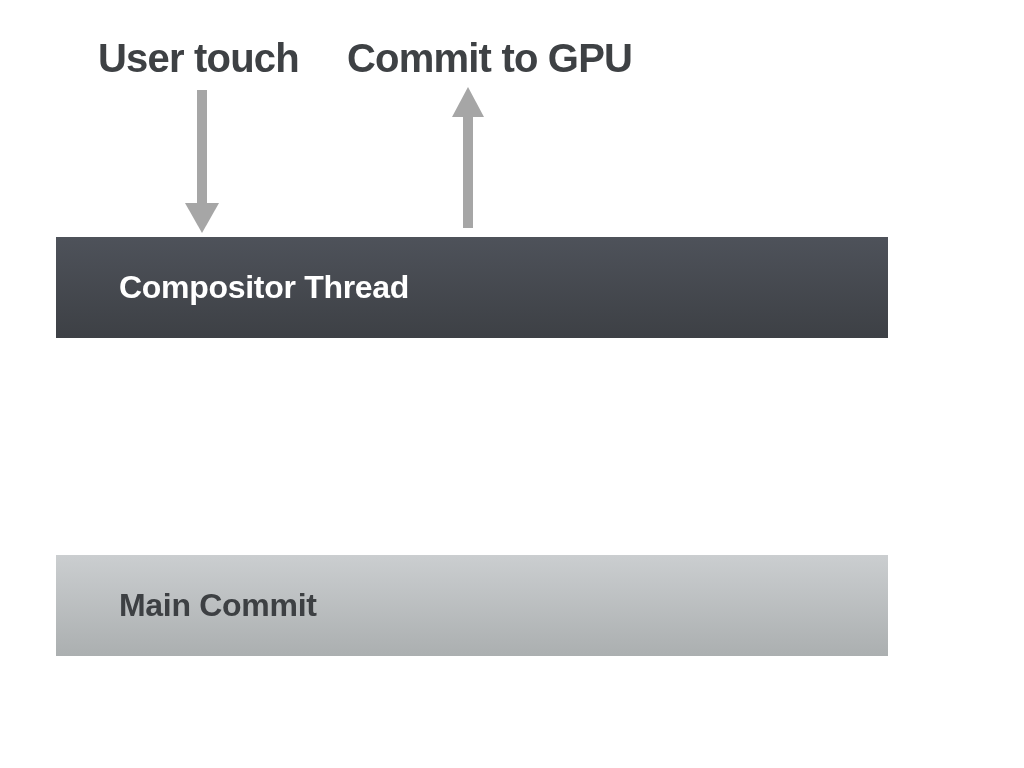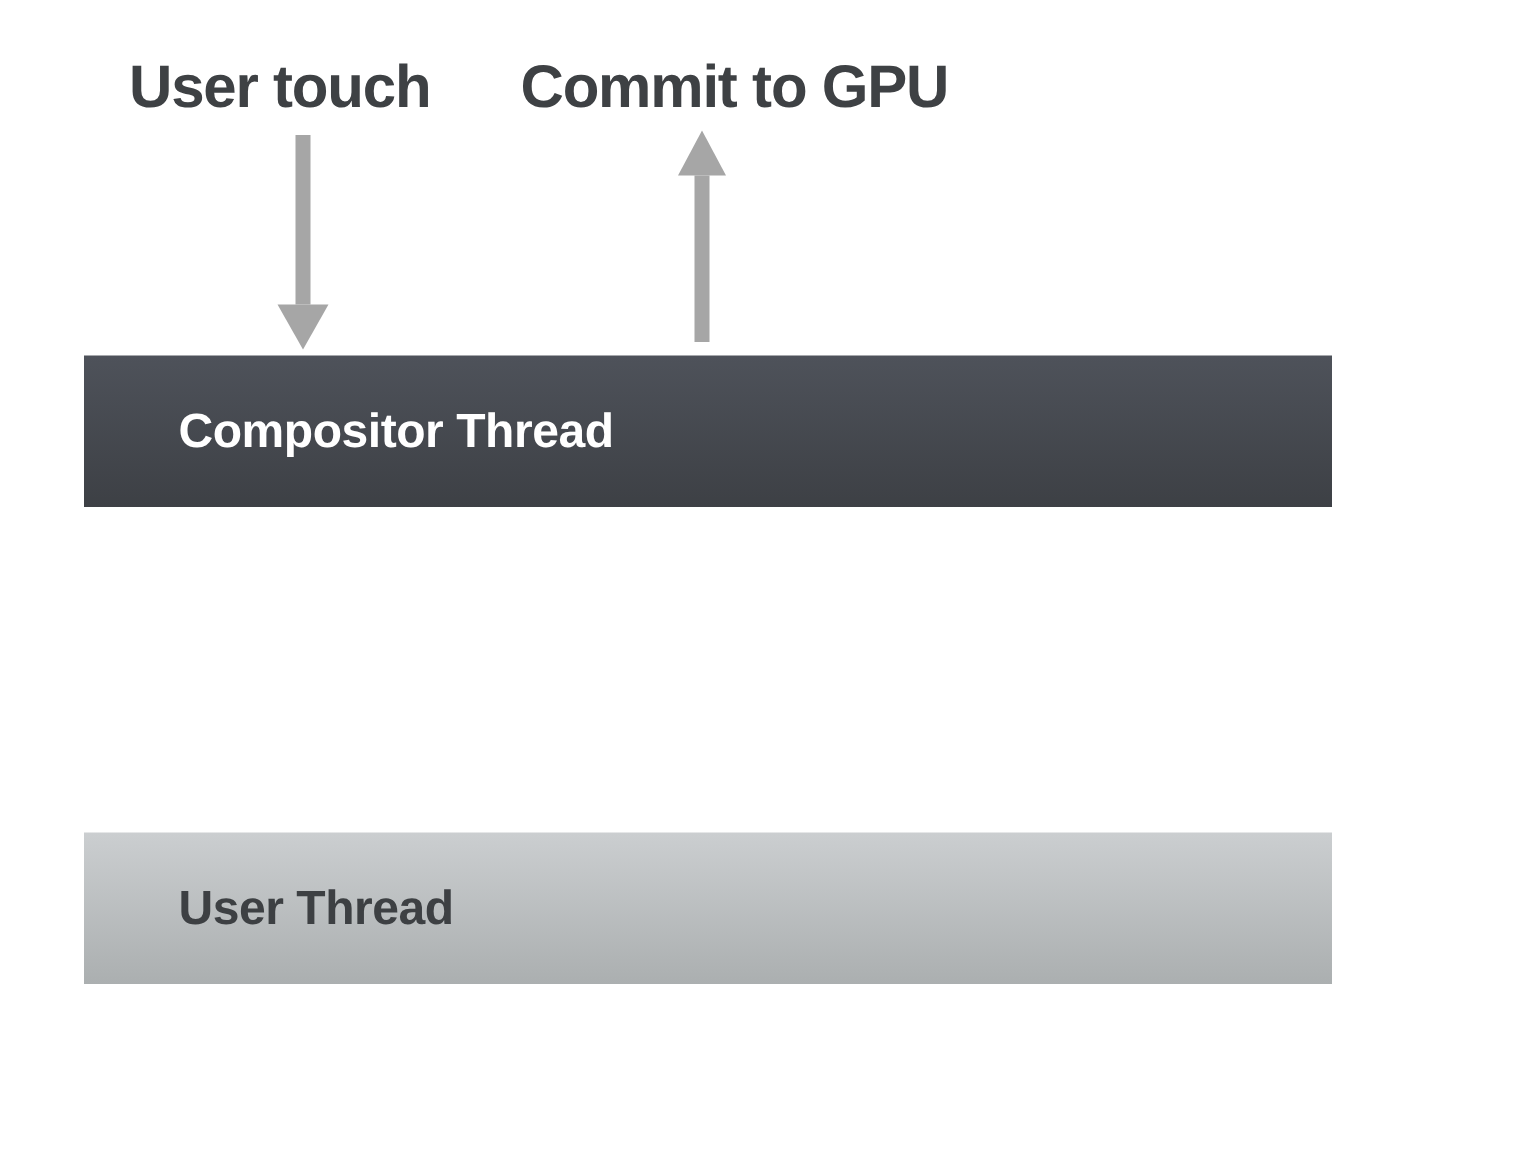--- a/index.html
+++ b/index.html
@@ -17,21 +17,21 @@
   .top-label {
     position: absolute;
     top: 36px;
     font-size: 40px;
     font-weight: bold;
     letter-spacing: -0.8px;
     color: var(--heading-text, #3e4144);
     white-space: nowrap;
     line-height: 1.1;
   }
-  .top-label.user-touch  { left: 86px; text-align: center; }
+  .top-label.user-touch  { left: 98px; text-align: center; }
   .top-label.commit-gpu  { left: 347px; }
 
   
   .arrow { position: absolute; }
   .arrow .shaft {
     background: var(--arrow, #a6a6a6);
     width: 10px;
     margin: 0 auto;
   }
   .arrow .head {
@@ -106,16 +106,16 @@
   <div class="arrow arrow-up">
     <div class="head head-up"></div>
     <div class="shaft"></div>
   </div>
 
   <div class="bar compositor">
     <span class="bar-label">Compositor Thread</span>
   </div>
 
   <div class="bar main">
-    <span class="bar-label">User Thread</span>
+    <span class="bar-label">Main Commit</span>
   </div>
 
 </div>
 
 </body></html>

